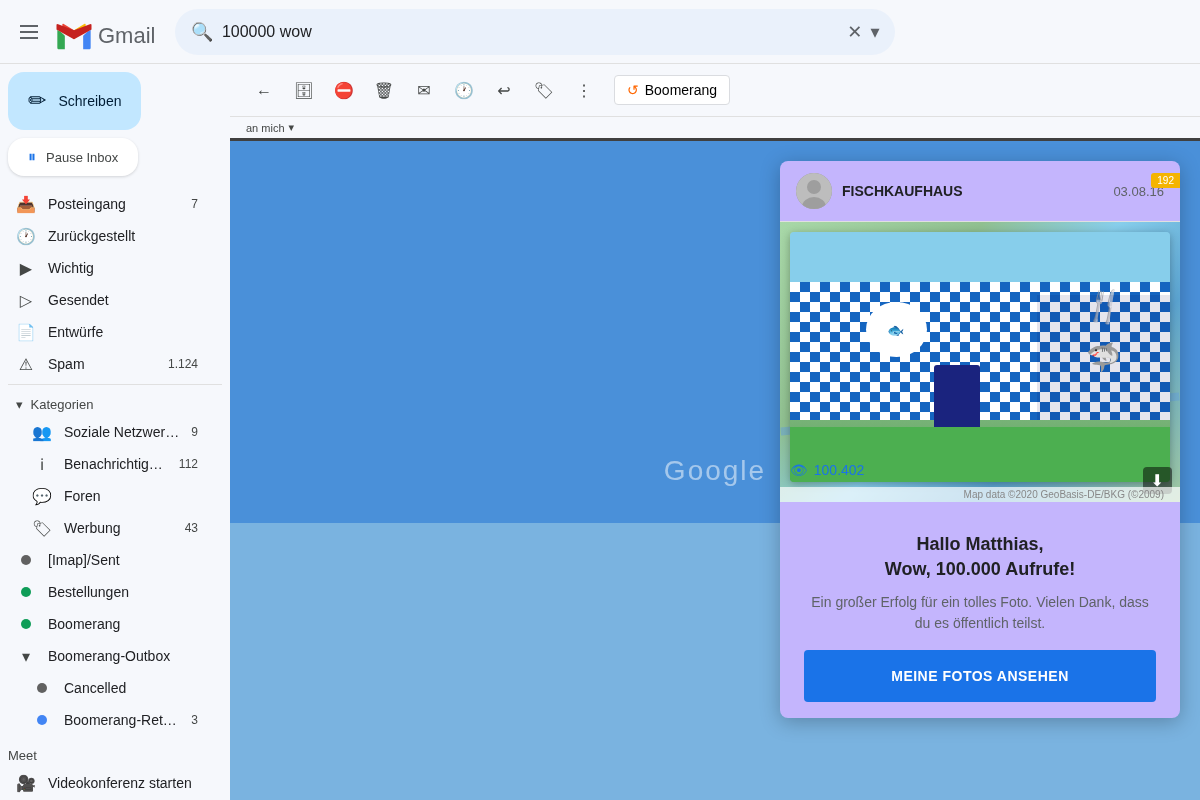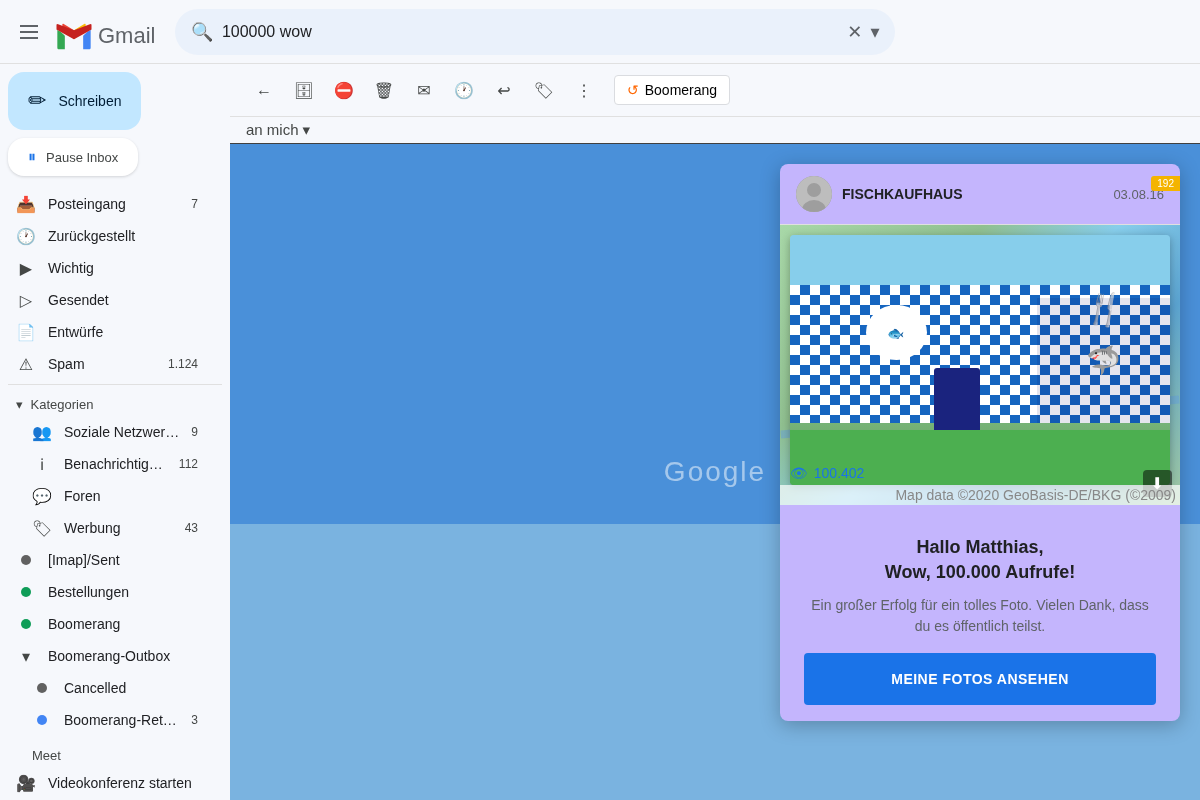--- a/index.html
+++ b/index.html
@@ -67,21 +67,21 @@
       display: flex; align-items: center; padding: 4px 16px 4px 16px;
       font-size: 14px; color: #202124; cursor: pointer; height: 32px;
       border-radius: 0 16px 16px 0; margin-right: 16px;
       gap: 12px;
     }
     .sidebar-item-label { flex: 1; white-space: nowrap; overflow: hidden; text-overflow: ellipsis; }
     .sidebar-item-count { font-size: 12px; color: #444746; }
     .sidebar-item-icon { font-size: 16px; color: #444746; width: 20px; text-align: center; }
     .sidebar-category { font-size: 13px; font-weight: 500; color: #444746; padding: 8px 16px 4px; display: flex; align-items: center; gap: 8px; }
     .sidebar-subcategory { padding-left: 32px; }
-    .sidebar-section-title { font-size: 13px; color: #444746; padding: 12px 32px 4px; font-weight: 500; }
+    .sidebar-section-title { font-size: 13px; color: #444746; padding: 12px 8px 4px; font-weight: 500; }
     .dot { width: 10px; height: 10px; border-radius: 50%; display: inline-block; }
     .dot-green { background: #0f9d58; }
     .dot-blue { background: #4285f4; }
     .dot-dark { background: #616161; }
 
     
     .content-area {
       flex: 1;
       display: flex;
       flex-direction: column;
@@ -96,23 +96,23 @@
       background: #f6f8fc;
       border-bottom: 1px solid #e0e0e0;
     }
     .toolbar-btn {
       display: flex; align-items: center; justify-content: center;
       width: 36px; height: 36px; border-radius: 50%;
       border: none; background: transparent; cursor: pointer;
       color: #444746; font-size: 16px;
     }
     .filter-row {
-      display: flex; align-items: flex-start; padding: 4px 16px;
-      font-size: 15px; color: #444746; gap: 4px;
-      border-bottom: 1px solid #404040; background: #f6f8fc;
+      display: flex; align-items: flex-end; padding: 4px 16px;
+      font-size: 11px; color: #444746; gap: 4px;
+      border-bottom: 3px solid #404040; background: #f6f8fc;
     }
     .boomerang-btn {
       display: flex; align-items: center; gap: 6px;
       background: white; border: 1px solid #dadce0; border-radius: 4px;
       padding: 6px 12px; cursor: pointer; font-size: 14px; margin-left: 8px;
     }
 
     
     .email-view {
       flex: 1;
@@ -174,21 +174,21 @@
     }
     .download-btn-map {
       position: absolute; bottom: 8px; right: 8px;
       background: rgba(0,0,0,0.5); color: white;
       border-radius: 4px; padding: 4px 8px; font-size: 16px; cursor: pointer;
     }
     .view-count {
       display: flex; align-items: center; gap: 6px;
       font-size: 14px; color: #1a73e8; margin-bottom: 4px;
     }
-    .map-credits { font-size: 14px; color: #888; text-align: right; padding: 2px 4px; background: rgba(255,255,255,0.7); }
+    .map-credits { font-size: 10px; color: #888; text-align: right; padding: 2px 16px; background: rgba(255,255,255,0.7); }
 
     
     .card-content {
       padding: 16px 24px;
       text-align: center;
       margin-top: 16px;
     }
     .card-greeting { font-size: 18px; font-weight: 600; color: #202124; margin-bottom: 4px; }
     .card-headline { font-size: 18px; font-weight: 700; color: #202124; margin-bottom: 12px; }
     .card-desc { font-size: 14px; color: #5f6368; line-height: 1.5; margin-bottom: 16px; }

